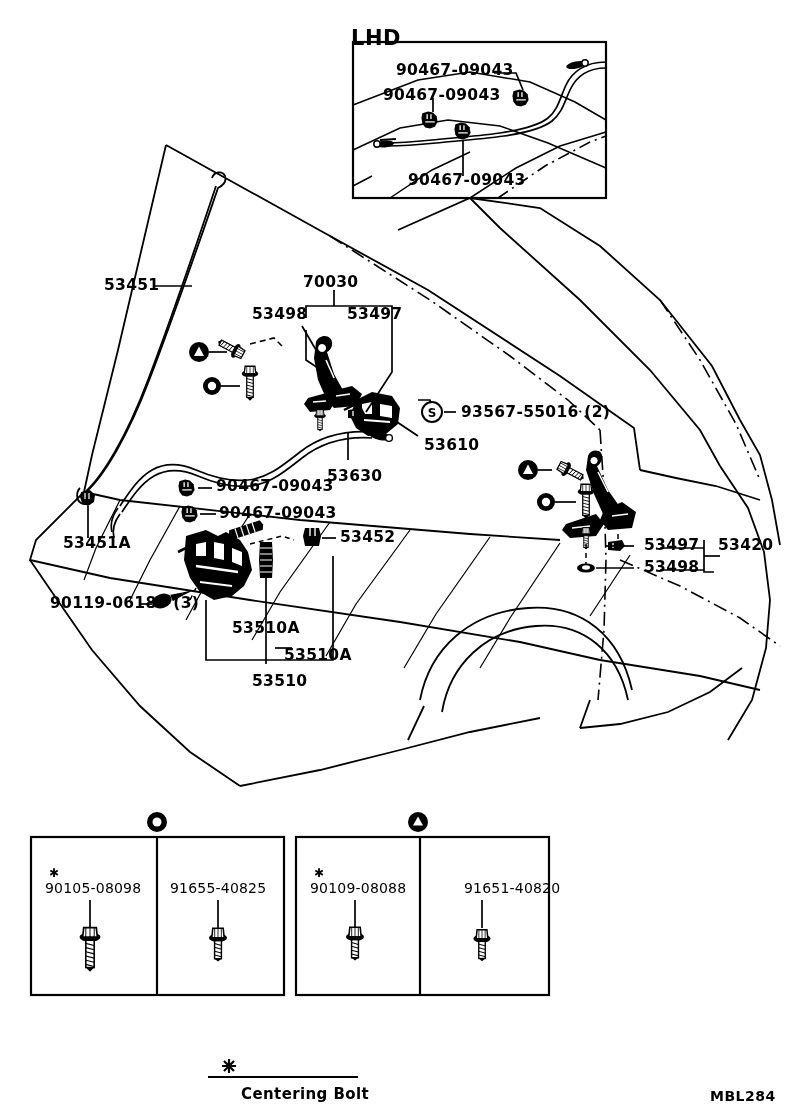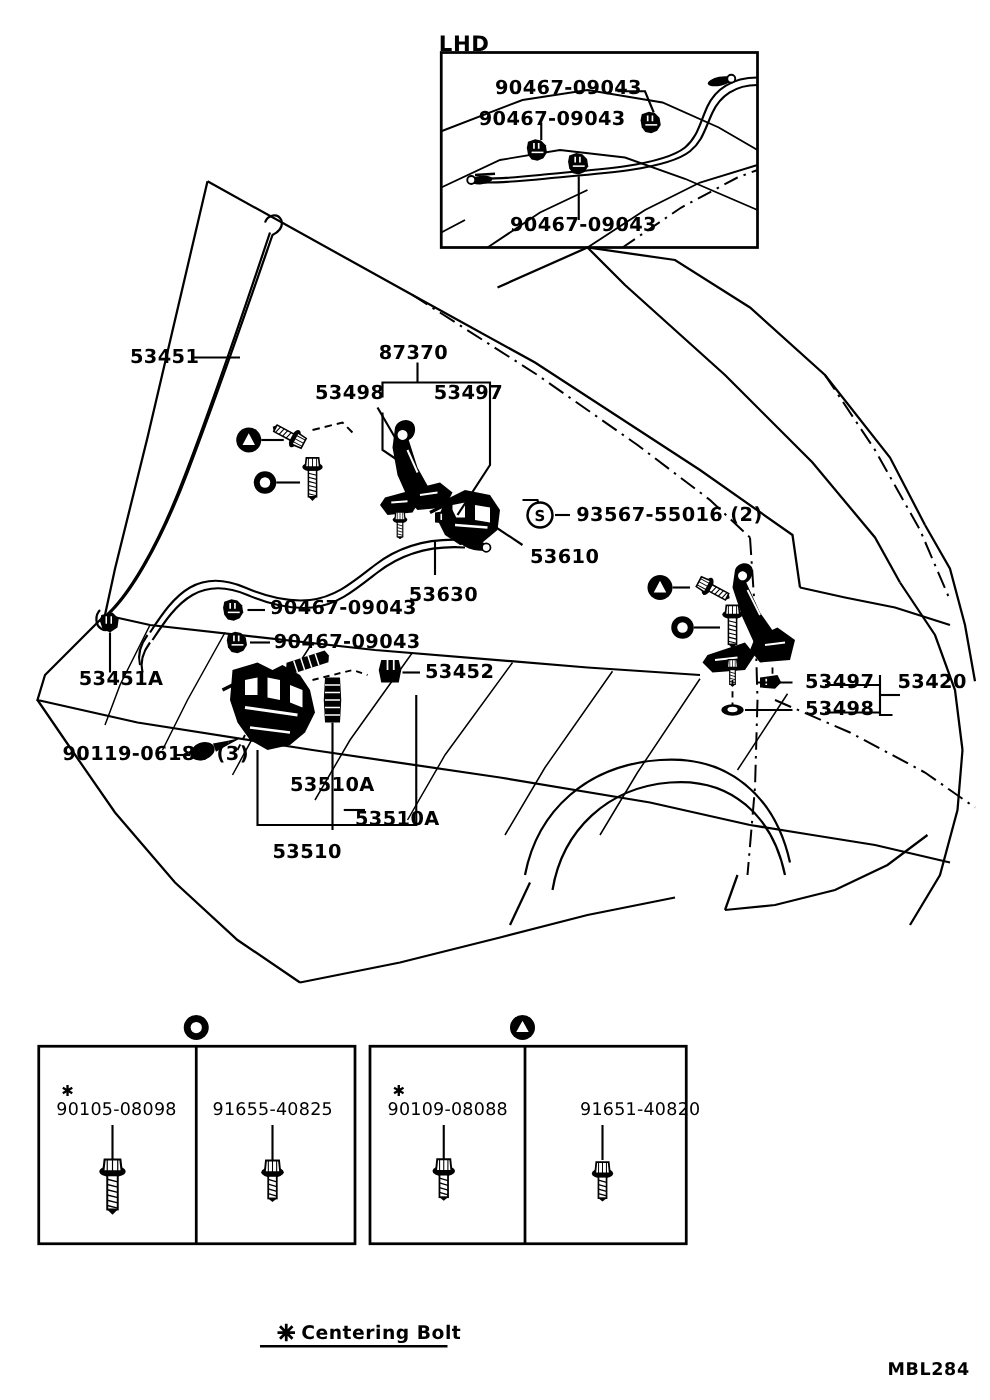--- a/index.html
+++ b/index.html
@@ -2,24 +2,24 @@
 <html><head>
 <meta charset="utf-8">
 <style>
   html,body{margin:0;padding:0;background:#ffffff;}
   body{width:792px;height:1120px;position:relative;overflow:hidden;
        font-family:"DejaVu Sans","Liberation Sans",sans-serif;color:#000;}
   #root{position:absolute;inset:0;}
   svg{position:absolute;top:0;left:0;width:792px;height:1120px;}
   .lbl{position:absolute;font-weight:bold;font-size:15.5px;letter-spacing:0.3px;
        white-space:nowrap;line-height:1;color:#000;}
-  .lhd{position:absolute;font-weight:bold;font-size:17px;letter-spacing:0.5px;}
+  .lhd{position:absolute;font-weight:bold;font-size:21px;letter-spacing:0.5px;}
   .legend-txt{position:absolute;font-weight:normal;font-size:14px;white-space:nowrap;letter-spacing:0.2px;}
   .star{position:absolute;font-weight:bold;font-size:12px;}
-  .footer-txt{position:absolute;font-weight:bold;font-size:15px;letter-spacing:0.4px;white-space:nowrap;}
+  .footer-txt{position:absolute;font-weight:bold;font-size:15px;letter-spacing:0.4px;white-space:nowrap;margin-top:28px;}
   .code{position:absolute;font-weight:bold;font-size:14px;letter-spacing:0.5px;white-space:nowrap;}
 </style>
 </head>
 <body>
 
 <div id="root">
 
   <svg viewBox="0 0 792 1120">
     <defs>
       <g id="bolt-long">
@@ -382,37 +382,37 @@
     </g>
   </svg>
 
   <div class="lhd" style="left:351px; top:26px;">LHD</div>
 
   <div class="lbl" style="left:396px; top:63px;">90467-09043</div>
   <div class="lbl" style="left:383px; top:88px;">90467-09043</div>
   <div class="lbl" style="left:408px; top:173px;">90467-09043</div>
 
   <div class="lbl" style="left:104px; top:278px;">53451</div>
-  <div class="lbl" style="left:303px; top:275px;">87370</div>
+  <div class="lbl" style="left:303px; top:275px;">70030</div>
   <div class="lbl" style="left:252px; top:307px;">53498</div>
   <div class="lbl" style="left:347px; top:307px;">53497</div>
 
   <div class="lbl" style="left:327px; top:469px;">53630</div>
   <div class="lbl" style="left:424px; top:438px;">53610</div>
   <div class="lbl" style="left:461px; top:405px;">93567-55016 (2)</div>
 
   <div class="lbl" style="left:63px; top:536px;">53451A</div>
   <div class="lbl" style="left:216px; top:479px;">90467-09043</div>
   <div class="lbl" style="left:219px; top:506px;">90467-09043</div>
   <div class="lbl" style="left:340px; top:530px;">53452</div>
 
   <div class="lbl" style="left:22px; top:596px;margin-left:28px;">90119-06183 (3)</div>
   <div class="lbl" style="left:232px; top:621px;">53510A</div>
   <div class="lbl" style="left:284px; top:648px;">53510A</div>
-  <div class="lbl" style="left:218px; top:674px;text-align:right;">53510</div>
+  <div class="lbl" style="left:252px; top:674px;text-align:right;">53510</div>
 
   <div class="lbl" style="left:644px; top:538px;">53497</div>
   <div class="lbl" style="left:644px; top:560px;">53498</div>
   <div class="lbl" style="left:718px; top:538px;">53420</div>
 
   <span class="star" style="left:49px; top:866px;">✱</span>
   <div class="legend-txt" style="left:45px; top:880px;">90105-08098</div>
   <div class="legend-txt" style="left:170px; top:880px;">91655-40825</div>
 
   <span class="star" style="left:314px; top:866px;">✱</span>

